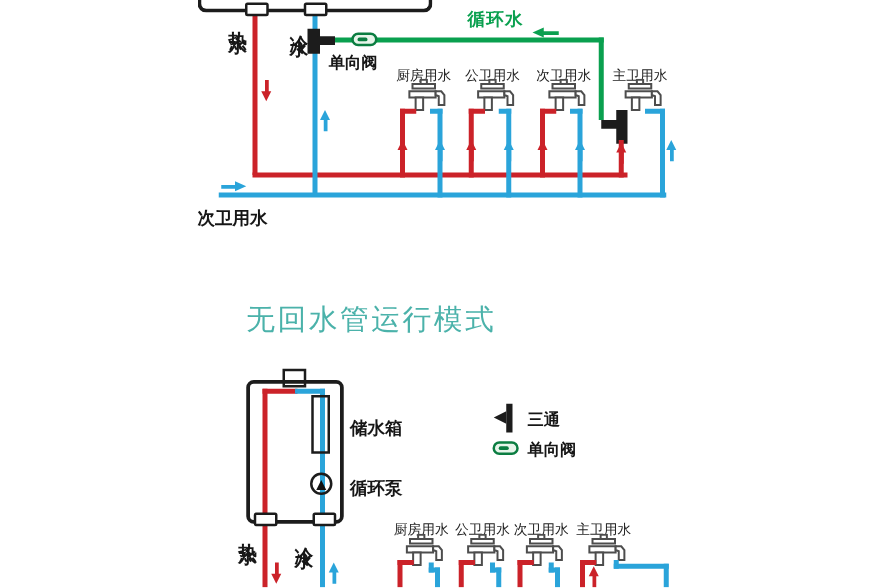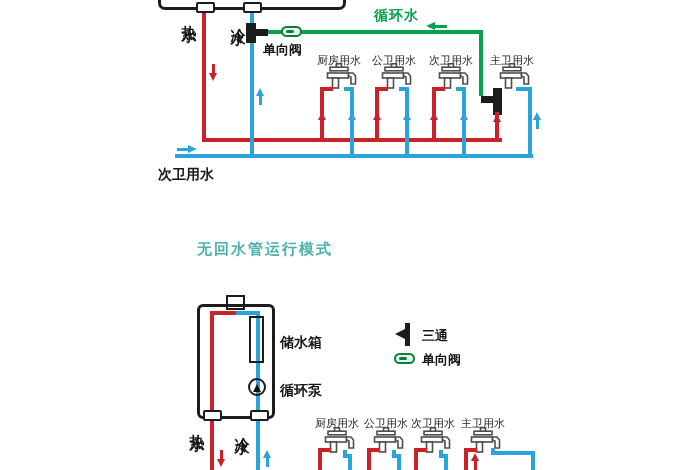--- a/index.html
+++ b/index.html
@@ -30,21 +30,21 @@
   .ha.right::before{content:"";position:absolute;right:0;top:1px;width:0;height:0;
     border-top:4.5px solid transparent;border-bottom:4.5px solid transparent;border-left:9px solid var(--c);}
   .ha.right::after{content:"";position:absolute;right:8px;top:4px;width:12px;height:3px;background:var(--c);}
   .ha.green{--c:var(--circ);} .ha.blue{--c:var(--cold);}
   
   .lbl{position:absolute;font-weight:bold;color:#161616;white-space:nowrap;}
   .lbl.vert{writing-mode:vertical-rl;letter-spacing:3px;font-size:15px;line-height:16px;}
   .lbl.s14{font-size:14px;}
   .lbl.s13{font-size:13px;}
   .tap-label{position:absolute;width:52px;text-align:center;font-size:11px;color:#222;white-space:nowrap;}
-  .title{position:absolute;font-size:15px;font-weight:bold;letter-spacing:2px;color:var(--title);}
+  .title{position:absolute;font-size:23px;font-weight:normal;letter-spacing:2px;color:var(--title);}
   .circlabel{position:absolute;font-size:14px;font-weight:bold;color:var(--circ);letter-spacing:1px;}
   
   .heater-cut{position:absolute;left:158px;top:-10px;width:182px;height:17px;
     border:3px solid var(--ink);border-top:none;border-radius:0 0 7px 7px;}
   .stub{position:absolute;width:15px;height:7px;background:#fff;border:2px solid var(--ink);border-radius:2px;z-index:3;}
   .heater-box{position:absolute;left:197px;top:304px;width:72px;height:109px;
     border:3px solid var(--ink);border-radius:6px;z-index:1;}
   .chimney{position:absolute;left:226px;top:295px;width:15px;height:11px;background:#fff;border:2.5px solid var(--ink);}
   .tank{position:absolute;left:249px;top:316px;width:11px;height:43px;border:2.5px solid var(--ink);background:transparent;z-index:2;}
   .pump{position:absolute;left:248px;top:378px;width:14px;height:14px;border:2.5px solid var(--ink);border-radius:50%;z-index:2;}

